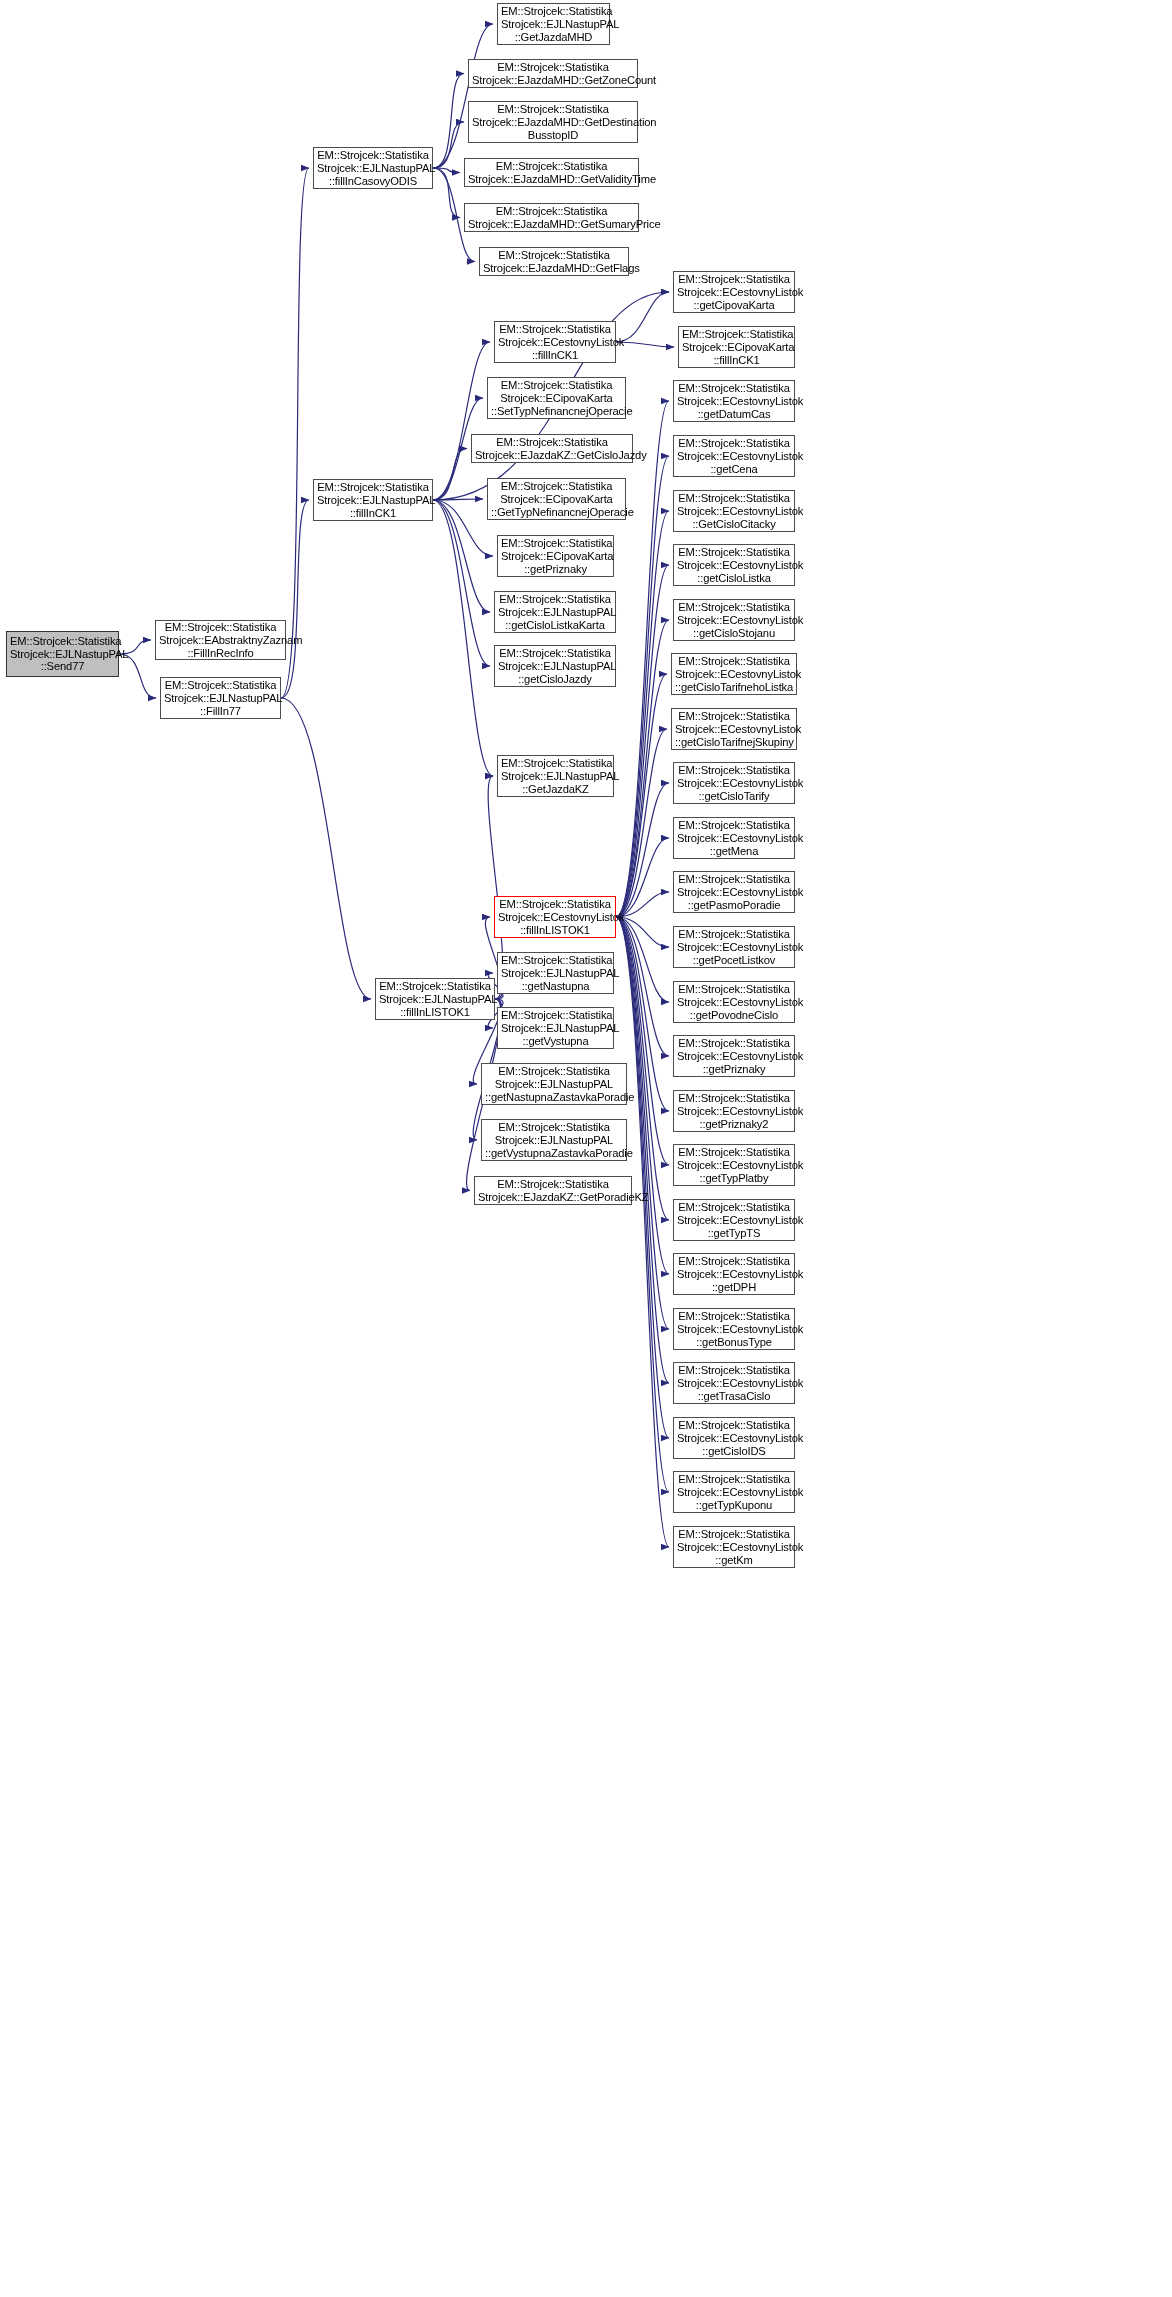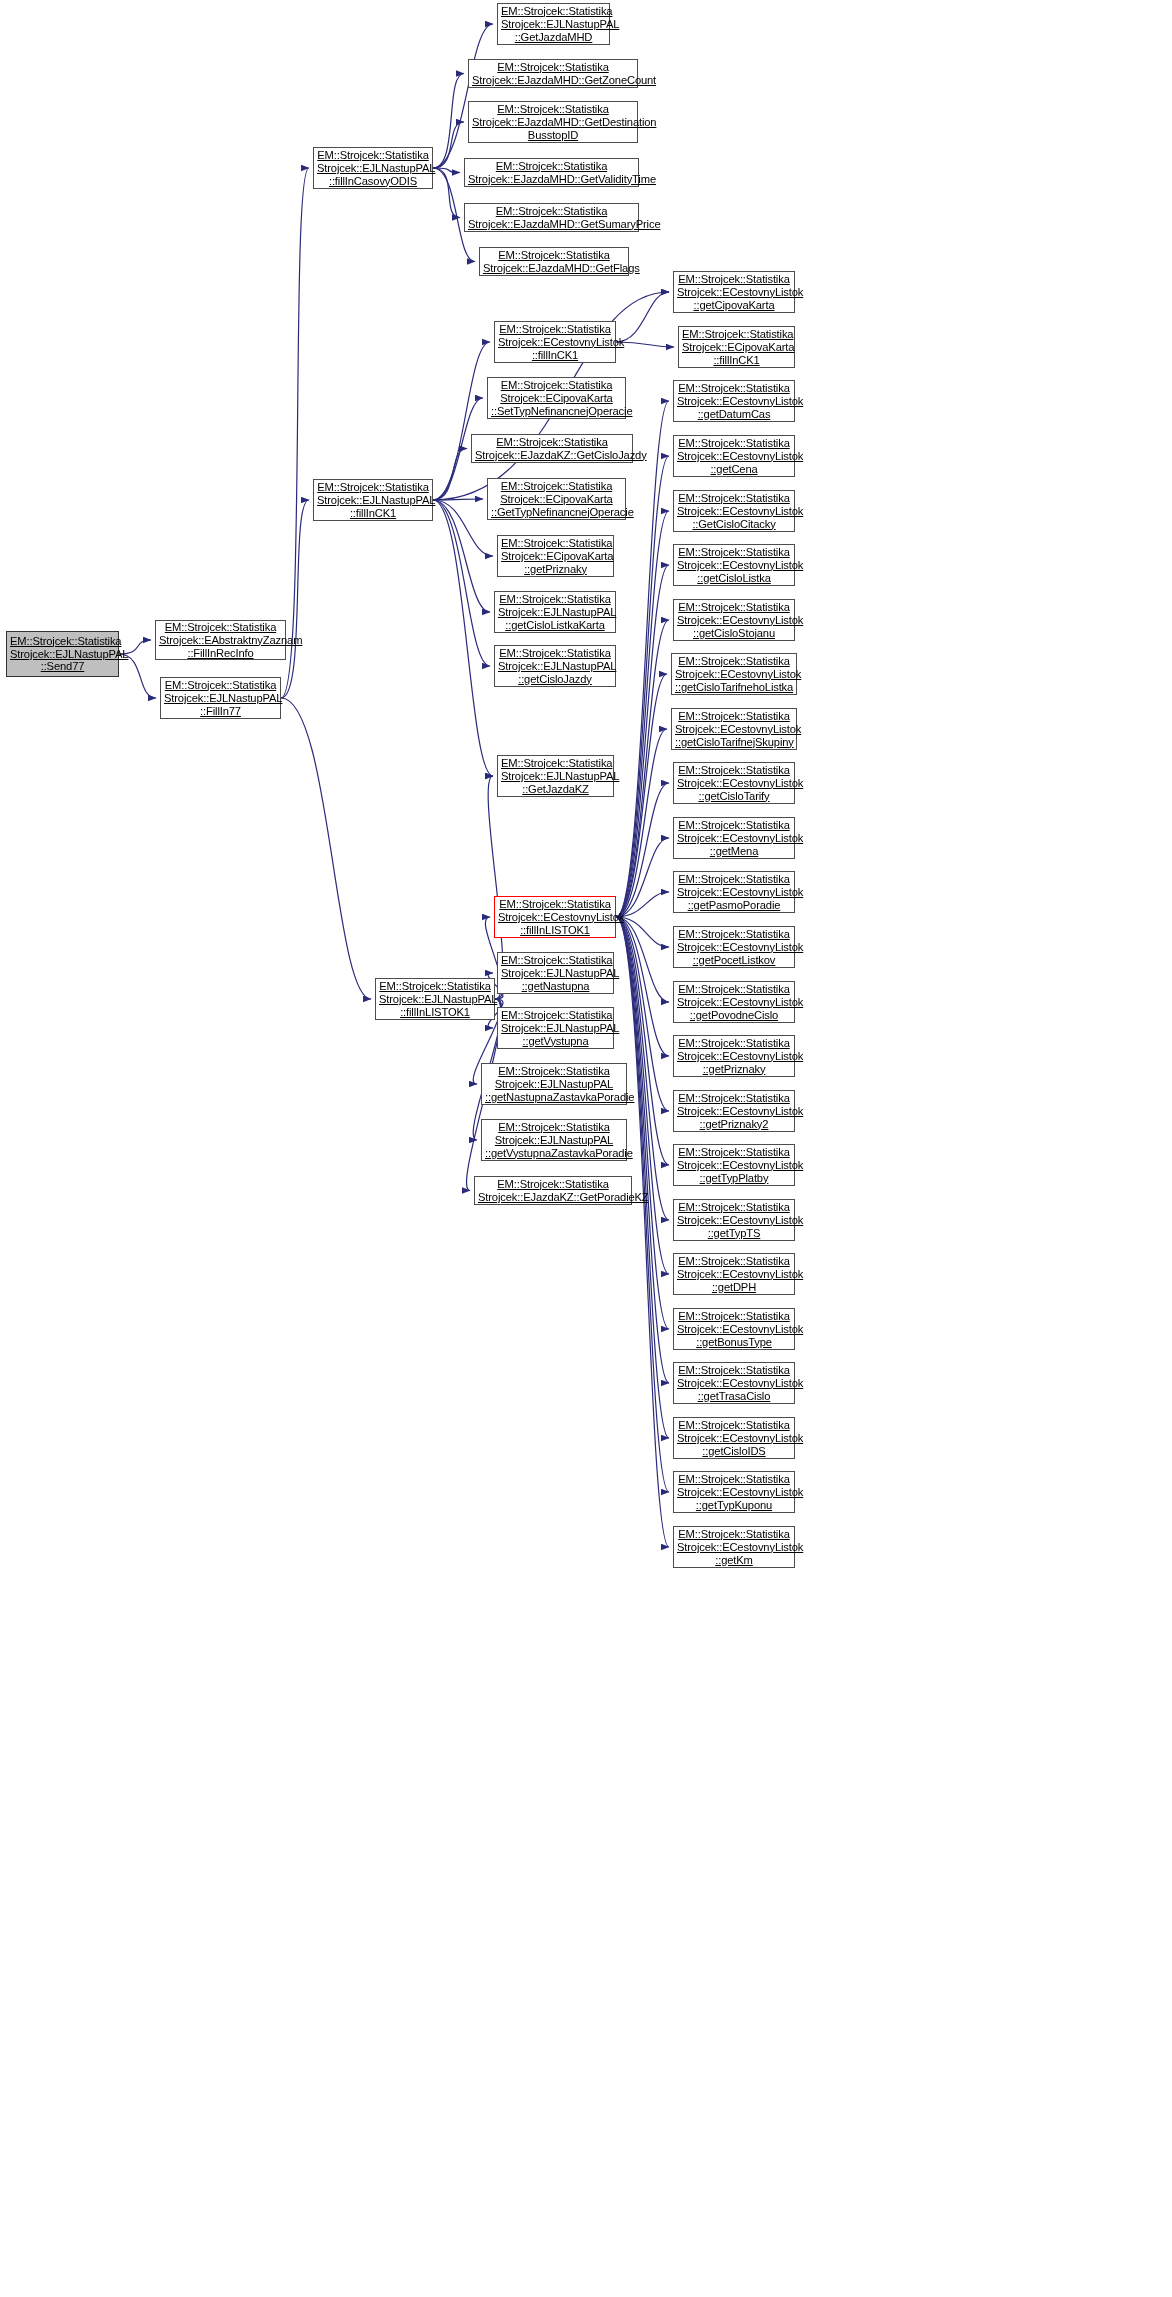--- a/index.html
+++ b/index.html
@@ -2,21 +2,21 @@
 <html><head>
 <meta charset="utf-8">
 <style>
   html,body{margin:0;padding:0;background:#ffffff;}
   #canvas{position:relative;width:1172px;height:2297px;background:#fff;
           font-family:"Liberation Sans",sans-serif;overflow:hidden;}
   svg.edges{position:absolute;left:0;top:0;width:1172px;height:2297px;pointer-events:none;}
   .node{position:absolute;box-sizing:border-box;border:1px solid #4d4d4d;
         background:#ffffff;color:#000000;display:flex;align-items:center;
         justify-content:center;text-align:center;line-height:1.16;
-        font-size:11.2px;letter-spacing:-0.15px;padding:1px 3px;text-decoration:underline;}
+        font-size:11.2px;letter-spacing:-0.15px;padding:1px 3px;}
   .node span{display:block;width:100%;white-space:pre-line;}
   .node.root{background:#bfbfbf;border:1px solid #333;}
   .node.hl{border:1px solid #ff0000;}
 </style>
 </head>
 <body>
 
 <div id="canvas">
   <svg class="edges">
     <defs>

